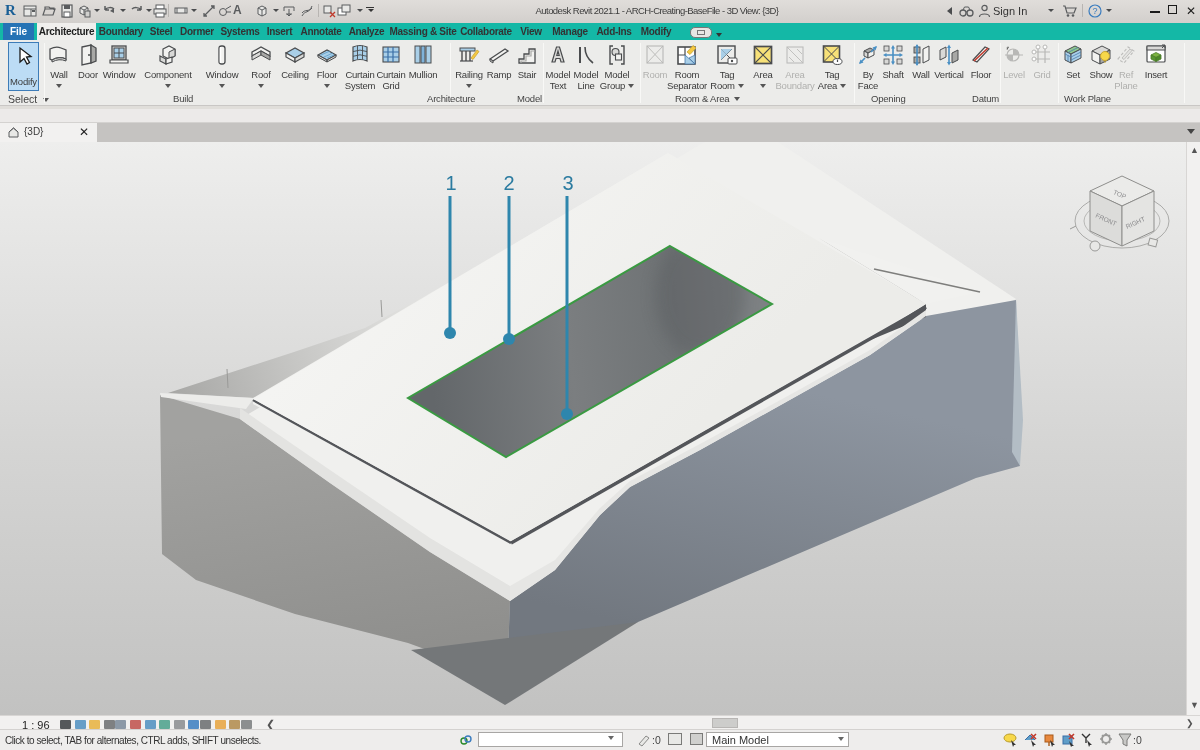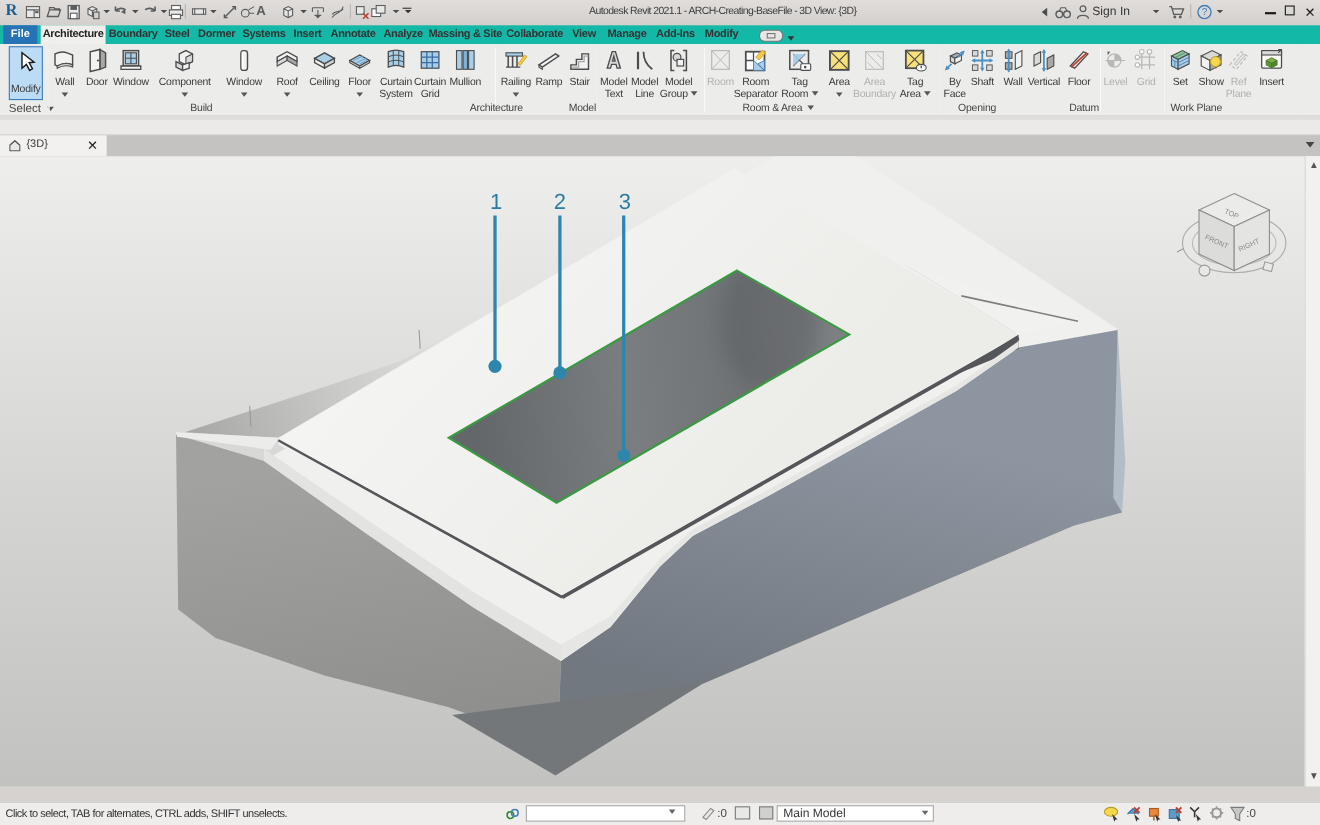--- a/index.html
+++ b/index.html
@@ -614,20 +614,40 @@
  <text x="1114" y="194" transform="rotate(24 1114 191)">TOP</text>
  <text x="1094" y="222" transform="rotate(24 1106 222)">FRONT</text>
  <text x="1126" y="224" transform="rotate(-24 1138 224)">RIGHT</text>
 </g>
 </svg>
     </div>
 <div id="vscroll">
       <div class="arr" style="left:3px;top:3px">▲</div>
       <div class="arr" style="left:3px;top:558px">▼</div>
     </div>
+<div id="hscroll">
+      <div style="position:absolute;left:22px;top:3px;font:11px &quot;Liberation Sans&quot;;color:#222">1 : 96</div>
+      <div style="position:absolute;left:60px;top:4px;width:11px;height:9px;background:#3a3d40;border-radius:1px;opacity:.85"></div>
+      <div style="position:absolute;left:75px;top:4px;width:11px;height:9px;background:#4f8fc0;border-radius:1px;opacity:.85"></div>
+      <div style="position:absolute;left:89px;top:4px;width:11px;height:9px;background:#e8b23d;border-radius:1px;opacity:.85"></div>
+      <div style="position:absolute;left:104px;top:4px;width:11px;height:9px;background:#6a6c6e;border-radius:1px;opacity:.85"></div>
+      <div style="position:absolute;left:115px;top:4px;width:11px;height:9px;background:#7a8a9a;border-radius:1px;opacity:.85"></div>
+      <div style="position:absolute;left:130px;top:4px;width:11px;height:9px;background:#c0504a;border-radius:1px;opacity:.85"></div>
+      <div style="position:absolute;left:145px;top:4px;width:11px;height:9px;background:#4f8fc0;border-radius:1px;opacity:.85"></div>
+      <div style="position:absolute;left:159px;top:4px;width:11px;height:9px;background:#4aa08a;border-radius:1px;opacity:.85"></div>
+      <div style="position:absolute;left:174px;top:4px;width:11px;height:9px;background:#8a8c8e;border-radius:1px;opacity:.85"></div>
+      <div style="position:absolute;left:188px;top:4px;width:11px;height:9px;background:#3a7cbf;border-radius:1px;opacity:.85"></div>
+      <div style="position:absolute;left:200px;top:4px;width:11px;height:9px;background:#6a6c6e;border-radius:1px;opacity:.85"></div>
+      <div style="position:absolute;left:215px;top:4px;width:11px;height:9px;background:#e8a33d;border-radius:1px;opacity:.85"></div>
+      <div style="position:absolute;left:229px;top:4px;width:11px;height:9px;background:#b08a4a;border-radius:1px;opacity:.85"></div>
+      <div style="position:absolute;left:241px;top:4px;width:11px;height:9px;background:#7a7c7e;border-radius:1px;opacity:.85"></div>
+      <div style="position:absolute;left:266px;top:2px;font:11px &quot;Liberation Sans&quot;;color:#555">❮</div>
+      <div style="position:absolute;left:712px;top:2px;width:26px;height:10px;background:#cdcdcb;border:1px solid #b8b6b4"></div>
+      <div class="arr" style="left:1186px;top:2px">❯</div>
+    </div>
 <div id="statusbar">
       <div style="position:absolute;left:5px;top:5px;font:10px &quot;Liberation Sans&quot;;letter-spacing:-0.45px;color:#333">Click to select, TAB for alternates, CTRL adds, SHIFT unselects.</div>
       <div style="position:absolute;left:459px;top:3px"><svg width="14" height="14" viewBox="0 0 14 14" style="">
           <circle cx="5" cy="8" r="3" fill="none" stroke="#2a8a2a" stroke-width="1.4"></circle>
           <circle cx="9" cy="6" r="3" fill="none" stroke="#3a7cbf" stroke-width="1.4"></circle>
         </svg></div>
       <div style="position:absolute;left:478px;top:2px;width:145px;height:15px;background:#fff;border:1px solid #a8a6a4"></div>
       <div style="position:absolute;left:608px;top:6px;width:0;height:0;border-left:3.5px solid transparent;border-right:3.5px solid transparent;border-top:4px solid #666"></div>
       <div style="position:absolute;left:637px;top:3px"><svg width="14" height="13" viewBox="0 0 14 13" style="">
           <path d="M2 10 L9 2 L12 4 L5 12 Z" fill="#e8e8e6" stroke="#8a8a88"></path>

